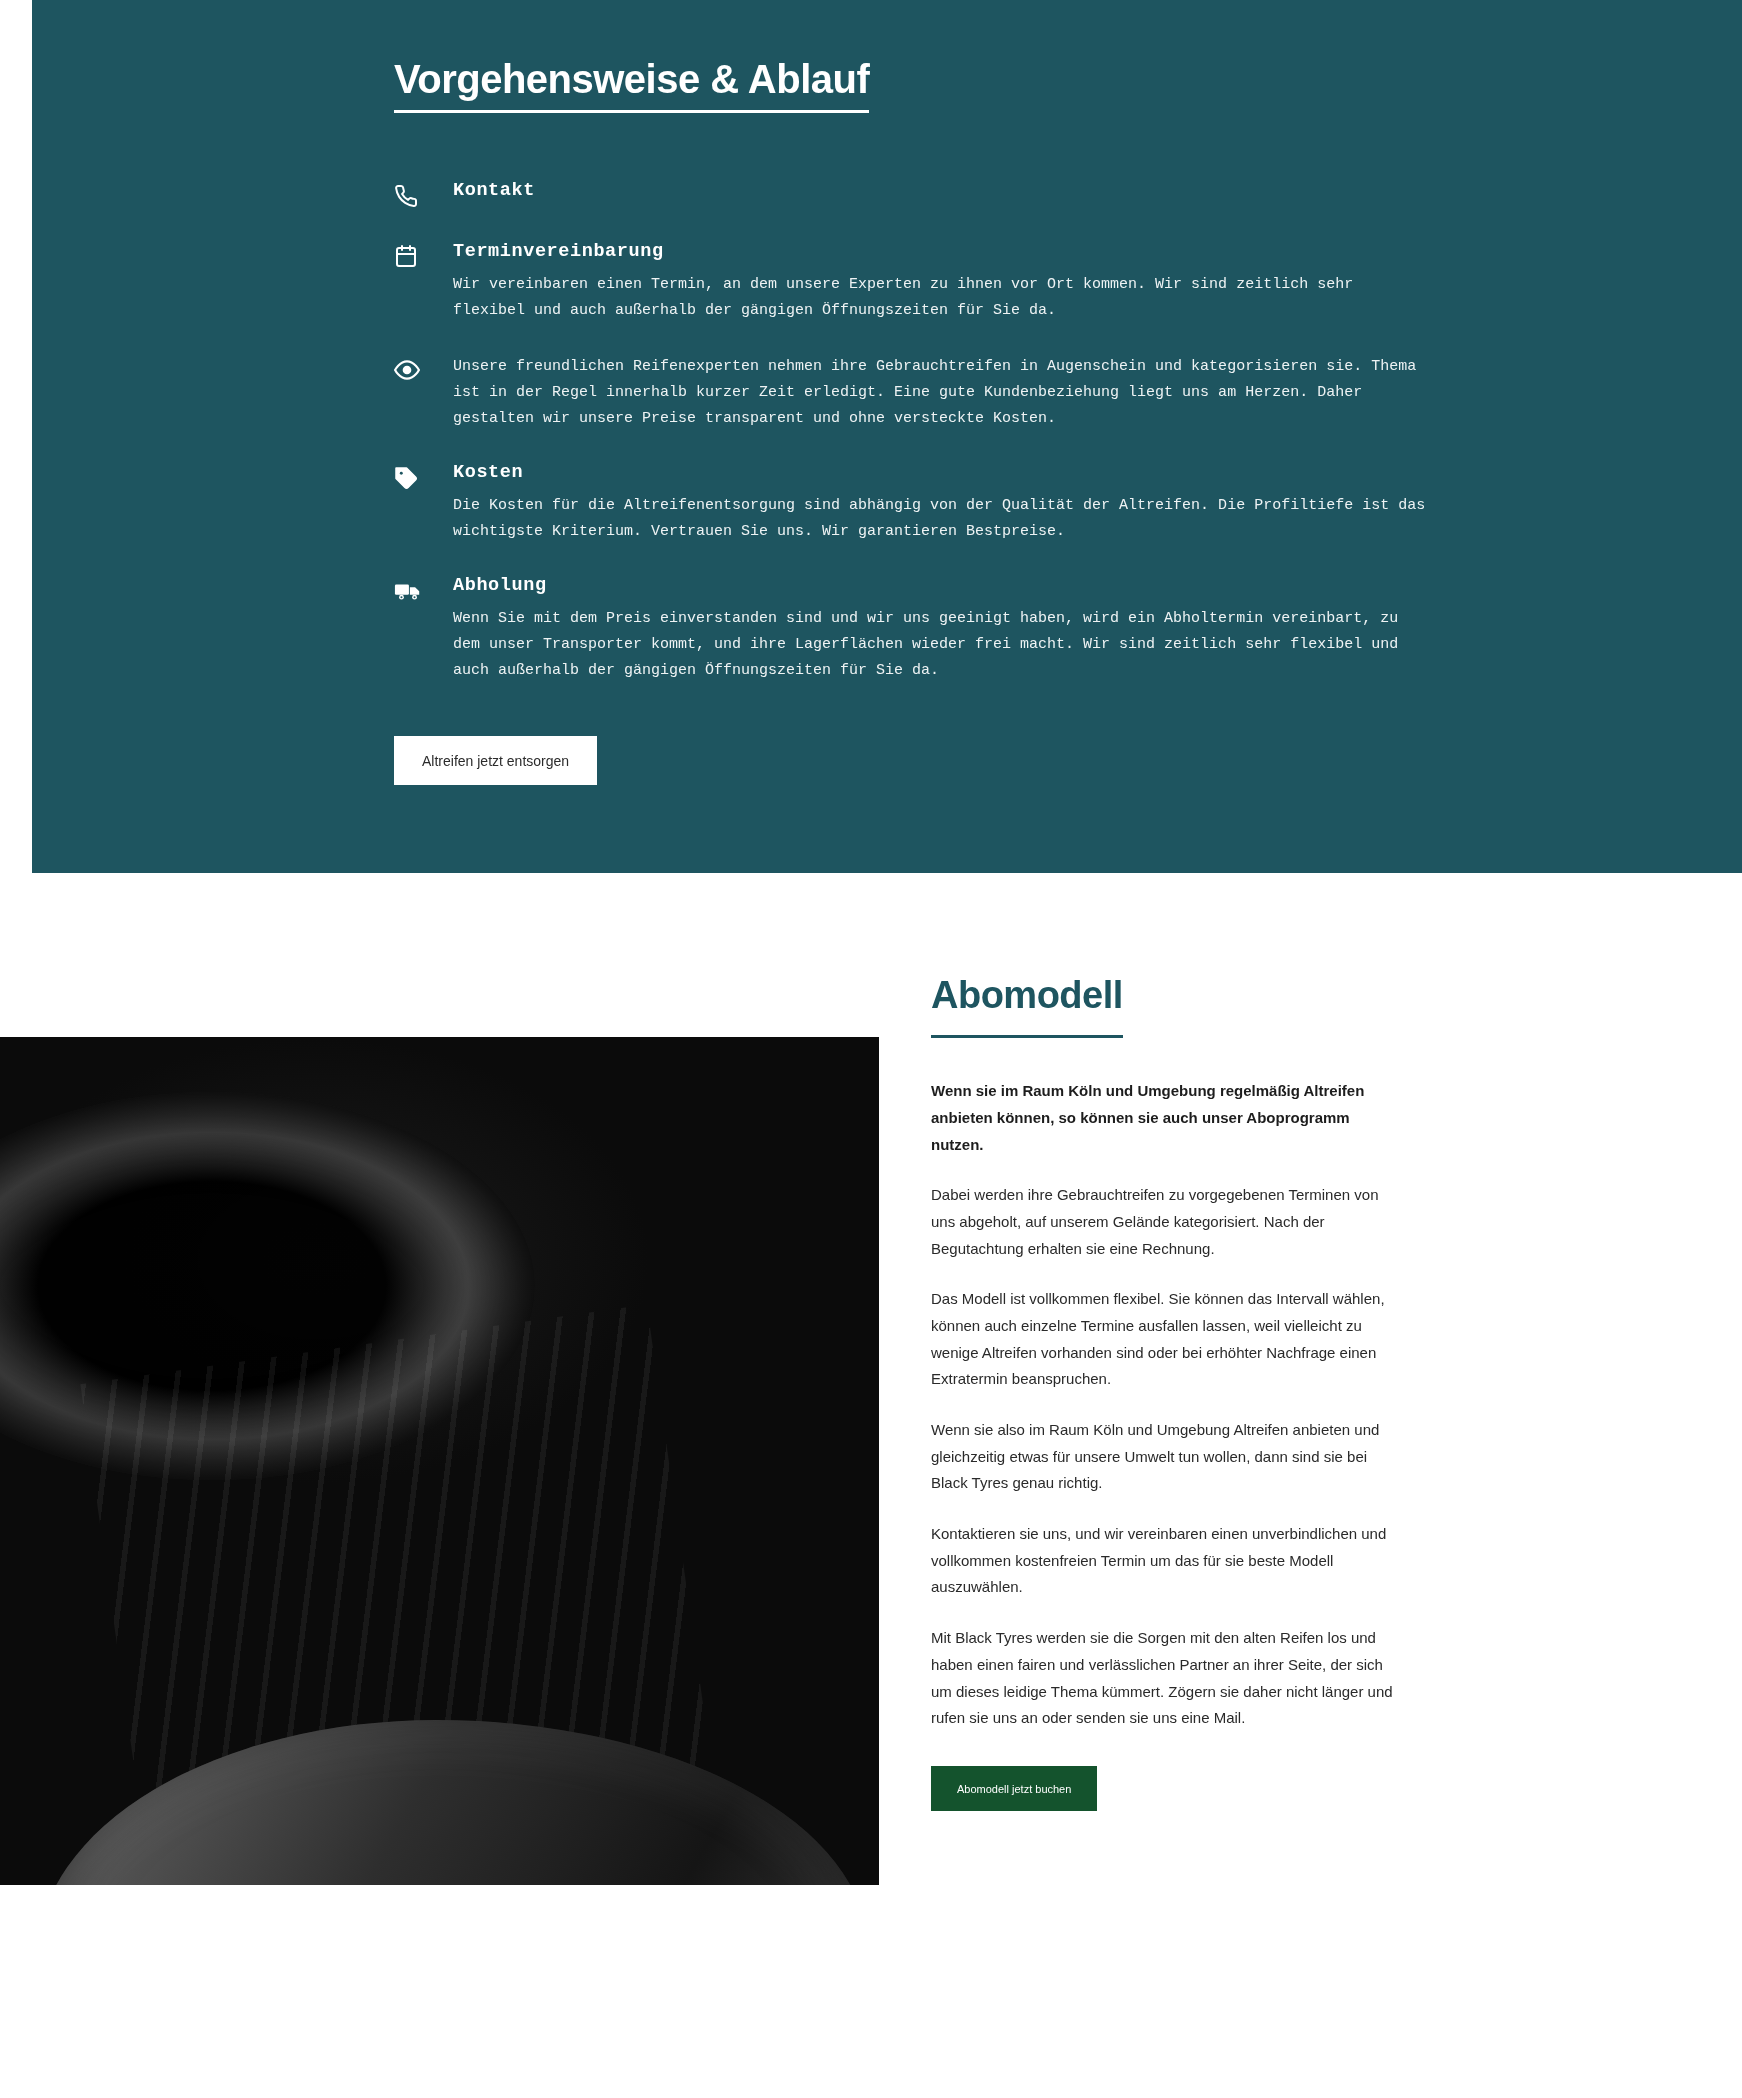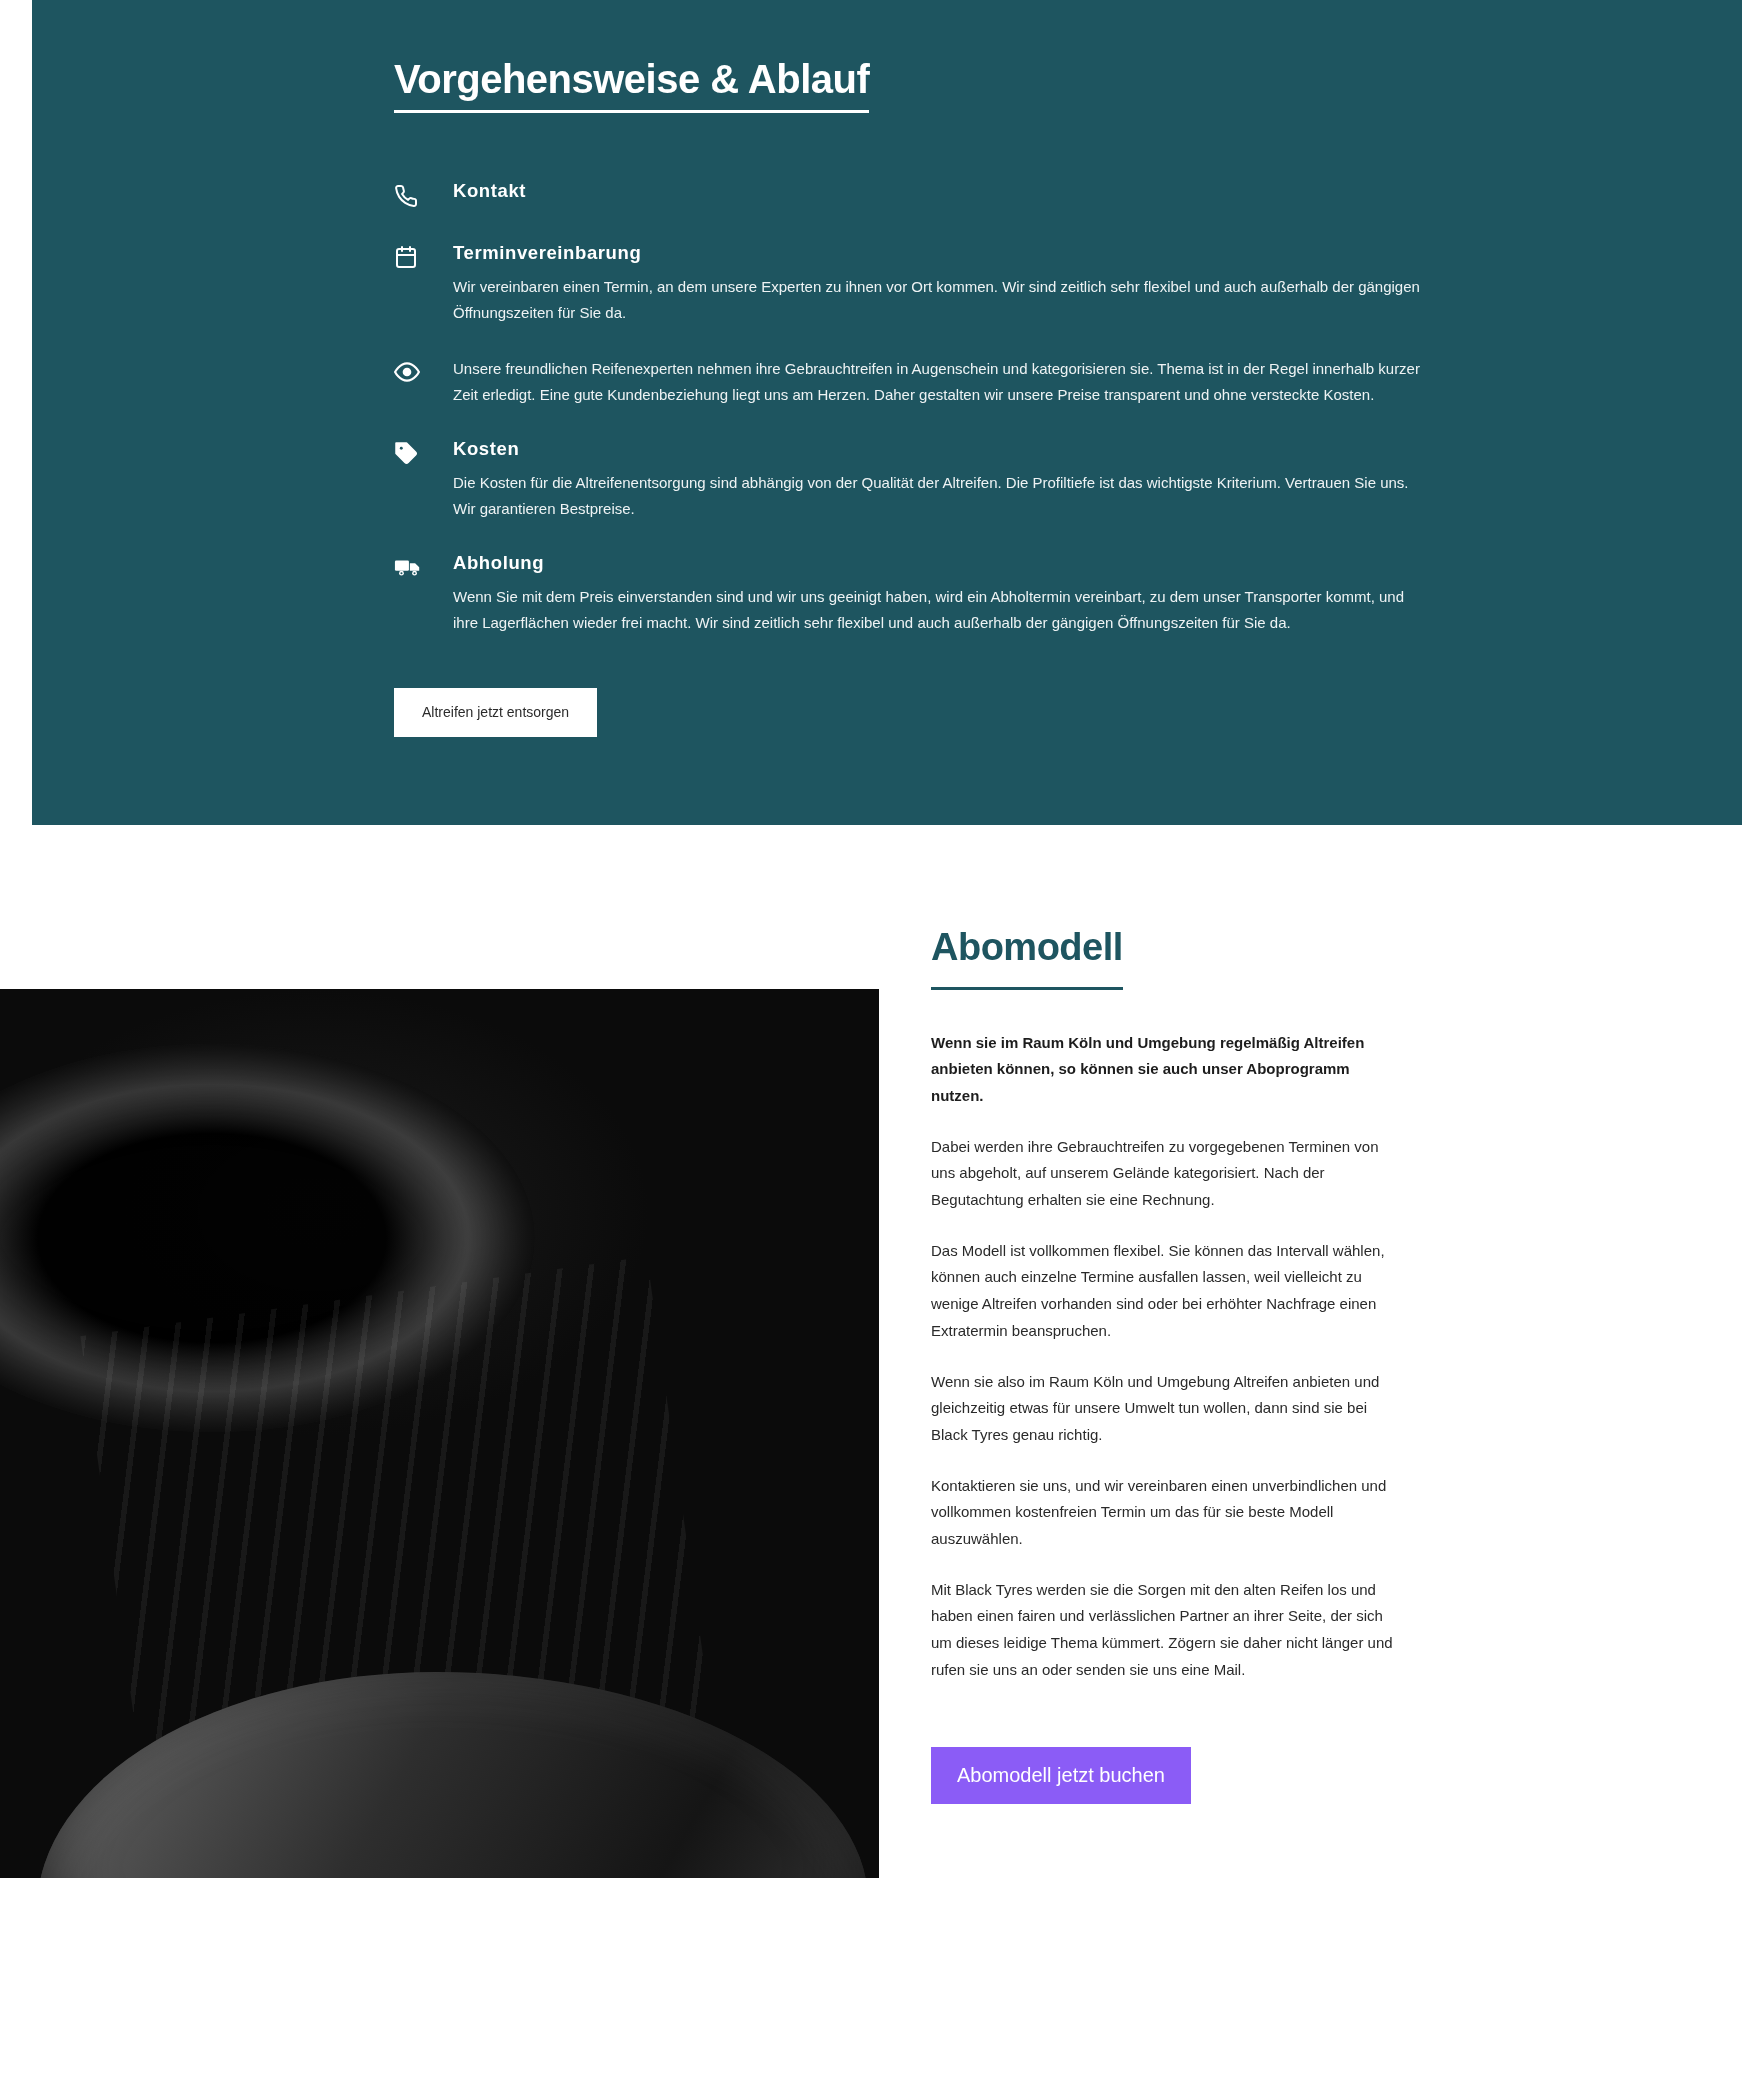--- a/index.html
+++ b/index.html
@@ -44,21 +44,21 @@
     align-items: flex-start;
     margin-bottom: 29.5px;
   }
   .step-icon {
     width: 59px;
     flex: 0 0 59px;
     padding-top: 3.7px;
     color: #ffffff;
   }
   .step-icon svg { display: block; }
-  .step-body { flex: 1 1 auto; }
+  .step-body { flex: 1 1 auto; font-family: Liberation Mono, monospace; }
   .step-heading {
     color: #ffffff;
     font-size: 18.5px;
     font-weight: bold;
     letter-spacing: 0.6px;
     margin-bottom: 10px;
   }
   .step-text {
     color: #eef3f4;
     font-size: 15px;
@@ -151,27 +151,27 @@
     line-height: 1.78;
   }
   .abo-para {
     margin-top: 24px;
     font-size: 15px;
     color: #2a2a2a;
     line-height: 1.78;
   }
   .cta-teal {
     display: inline-block;
-    background: #8b5cf6;
+    background: #14532d;
     color: #ffffff;
     border: none;
-    font-size: 20px;
+    font-size: 11px;
     font-family: "Liberation Sans", sans-serif;
     padding: 16.6px 26px;
-    margin-top: 64px;
+    margin-top: 34px;
     cursor: pointer;
   }
   .abo-bottom-spacer { height: 74px; }
 </style>
 </head>
 <body>
 
 <section class="process-section">
   <div class="process-inner">
     <div class="process-content">

